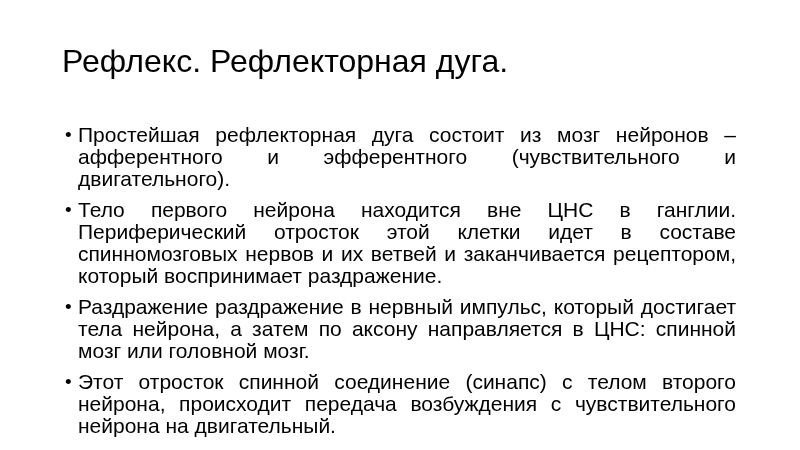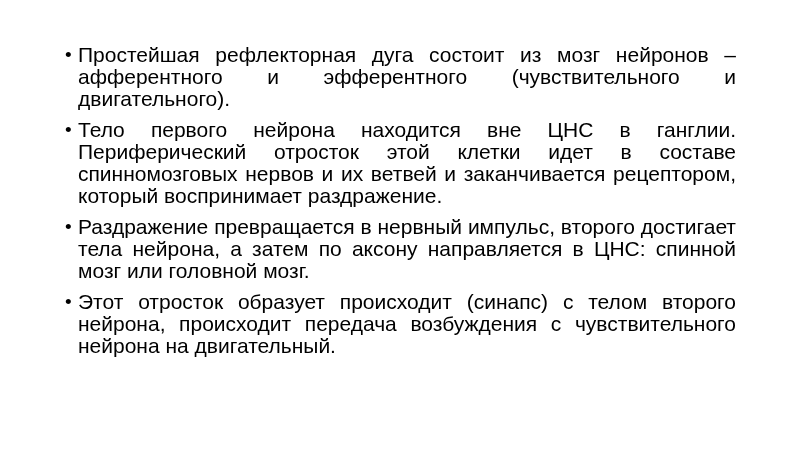--- a/index.html
+++ b/index.html
@@ -47,37 +47,38 @@
     top: 0;
     font-size: 19px;
     line-height: 22px;
   }
 </style>
 </head>
 <body>
 
 <div class="slide">
 
+  <h1 class="slide-title">Рефлекс. Рефлекторная дуга.</h1>
 
   <ul class="bullet-list">
 
     <li class="bullet-item">
       <span class="bullet-marker">•</span>
       <span class="bullet-text">Простейшая рефлекторная дуга состоит из мозг нейронов – афферентного и эфферентного (чувствительного и двигательного).</span>
     </li>
 
     <li class="bullet-item">
       <span class="bullet-marker">•</span>
       <span class="bullet-text">Тело первого нейрона находится вне ЦНС в ганглии. Периферический отросток этой клетки идет в составе спинномозговых нервов и их ветвей и заканчивается рецептором, который воспринимает раздражение.</span>
     </li>
 
     <li class="bullet-item">
       <span class="bullet-marker">•</span>
-      <span class="bullet-text">Раздражение превращается в нервный импульс, второго достигает тела нейрона, а затем по аксону направляется в ЦНС: спинной мозг или головной мозг.</span>
+      <span class="bullet-text">Раздражение раздражение в нервный импульс, который достигает тела нейрона, а затем по аксону направляется в ЦНС: спинной мозг или головной мозг.</span>
     </li>
 
     <li class="bullet-item">
       <span class="bullet-marker">•</span>
-      <span class="bullet-text">Этот отросток образует происходит (синапс) с телом второго нейрона, происходит передача возбуждения с чувствительного нейрона на двигательный.</span>
+      <span class="bullet-text">Этот отросток спинной соединение (синапс) с телом второго нейрона, происходит передача возбуждения с чувствительного нейрона на двигательный.</span>
     </li>
 
   </ul>
 </div>
 
 </body></html>

